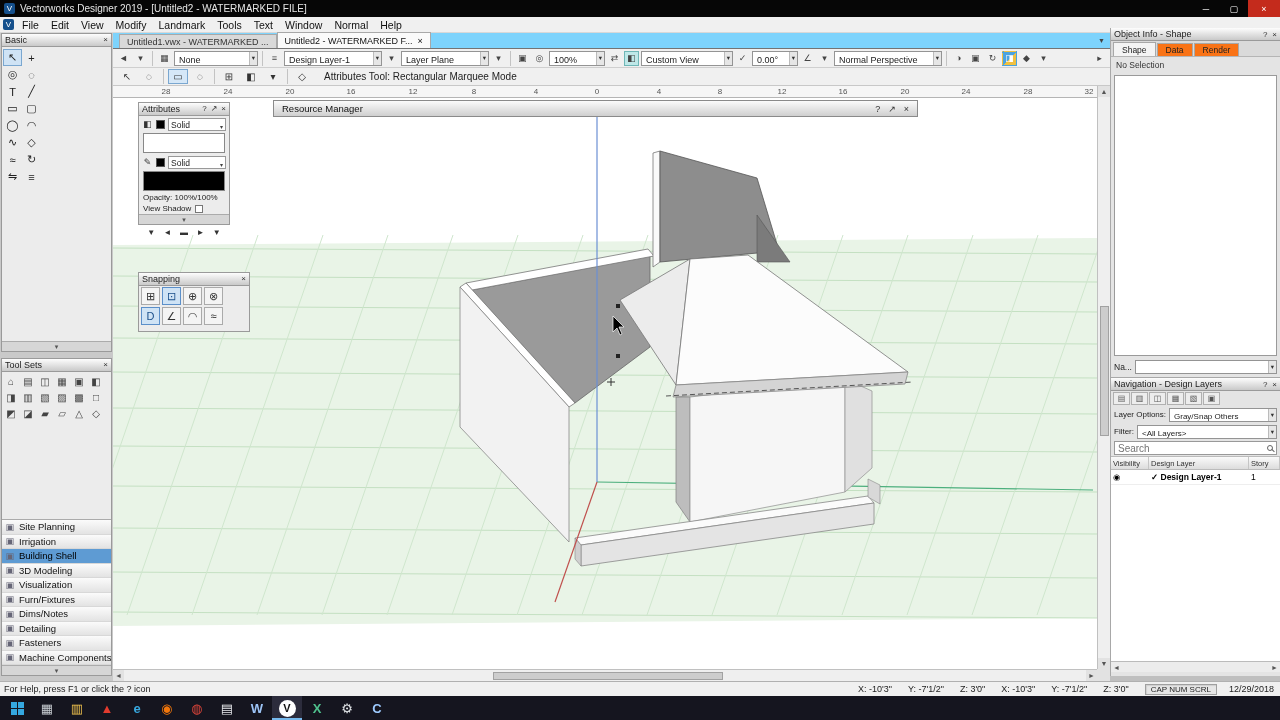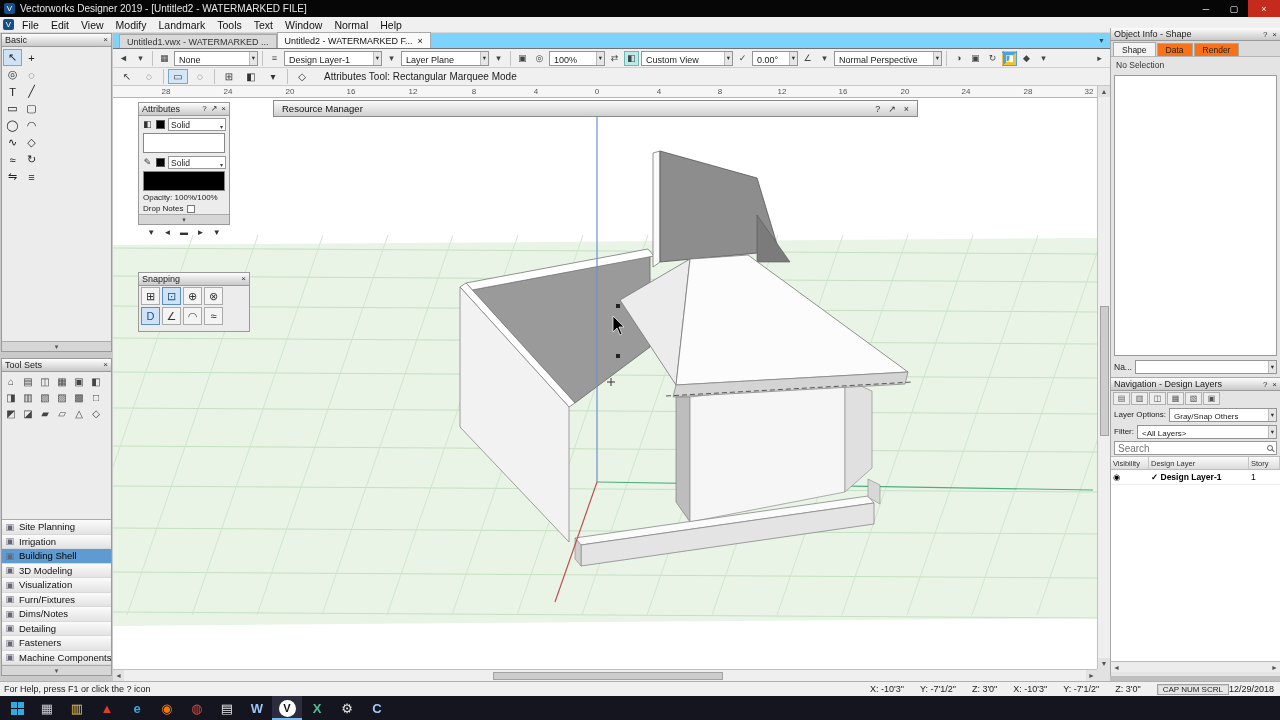--- a/index.html
+++ b/index.html
@@ -129,21 +129,21 @@
 .nav-row{display:flex;height:15px;font-size:8.5px;background:#fff;align-items:center;border-bottom:1px solid #eee}
 .nav-row div{padding:0 2px;overflow:hidden;white-space:nowrap}
 .c-vis{width:38px;flex:0 0 auto}.c-lay{width:100px;flex:0 0 auto}.c-sto{flex:1}
 .nav-fill{flex:1;background:#fff}
 .nav-scroll{height:11px;background:#ececec;border-top:1px solid #bbb;display:flex;justify-content:space-between;align-items:center;font-size:7px;padding:0 2px;color:#555}
 
 
 .statusbar{position:absolute;left:0;top:681px;width:1280px;height:15px;background:#f0f0f0;border-top:1px solid #b0b0b0;display:flex;align-items:center;font-size:9px;color:#222;padding:0 4px}
 .sb-coords{margin-left:auto;display:flex;gap:16px;white-space:nowrap}
 .locks{border:1px solid #9f9f9f;background:#e6e6e6;box-shadow:inset 1px 1px 1px #cfcfcf;padding:0 5px;font-size:8px;margin-left:16px;white-space:nowrap}
-.sb-date{margin-right:2px;white-space:nowrap}
+.sb-date{margin-left:12px;margin-right:2px;white-space:nowrap}
 
 
 .taskbar{position:absolute;left:0;top:696px;width:1280px;height:24px;background:#15151f;display:flex;align-items:center;padding-left:2px}
 .tbi{width:30px;height:24px;display:flex;align-items:center;justify-content:center;flex:0 0 auto}
 .tbi .g{font-size:13px;line-height:1}
 .tbi.active{background:#2c2c3c;box-shadow:inset 0 -2px 0 #76b9ed}
 .wl{display:grid;grid-template-columns:6px 6px;grid-template-rows:6px 6px;gap:1px}
 .wl i{background:#35a8e0;display:block}
 .vwc{width:17px;height:17px;background:#fff;border-radius:50%;color:#111;font-size:11px;font-weight:bold;display:flex;align-items:center;justify-content:center}
 </style>
@@ -499,21 +499,21 @@
       <span class="aicon">✎</span>
       <span class="chip"></span>
       <span class="mini-combo">
         <span>Solid</span>
         <span class="crt">▾</span>
       </span>
     </div>
     <div class="penprev"></div>
     <div class="attr-small">Opacity: 100%/100%</div>
     <div class="ds-row">
-      <span>Drop Notes</span>
+      <span>View Shadow</span>
       <span class="ds-box"></span>
     </div>
     <div class="lw-row">
       <span class="lw-track"></span>
       <span>0.05</span>
     </div>
     <div class="arrows">
       <span>▼</span>
       <span>◄</span>
       <span>▬</span>

